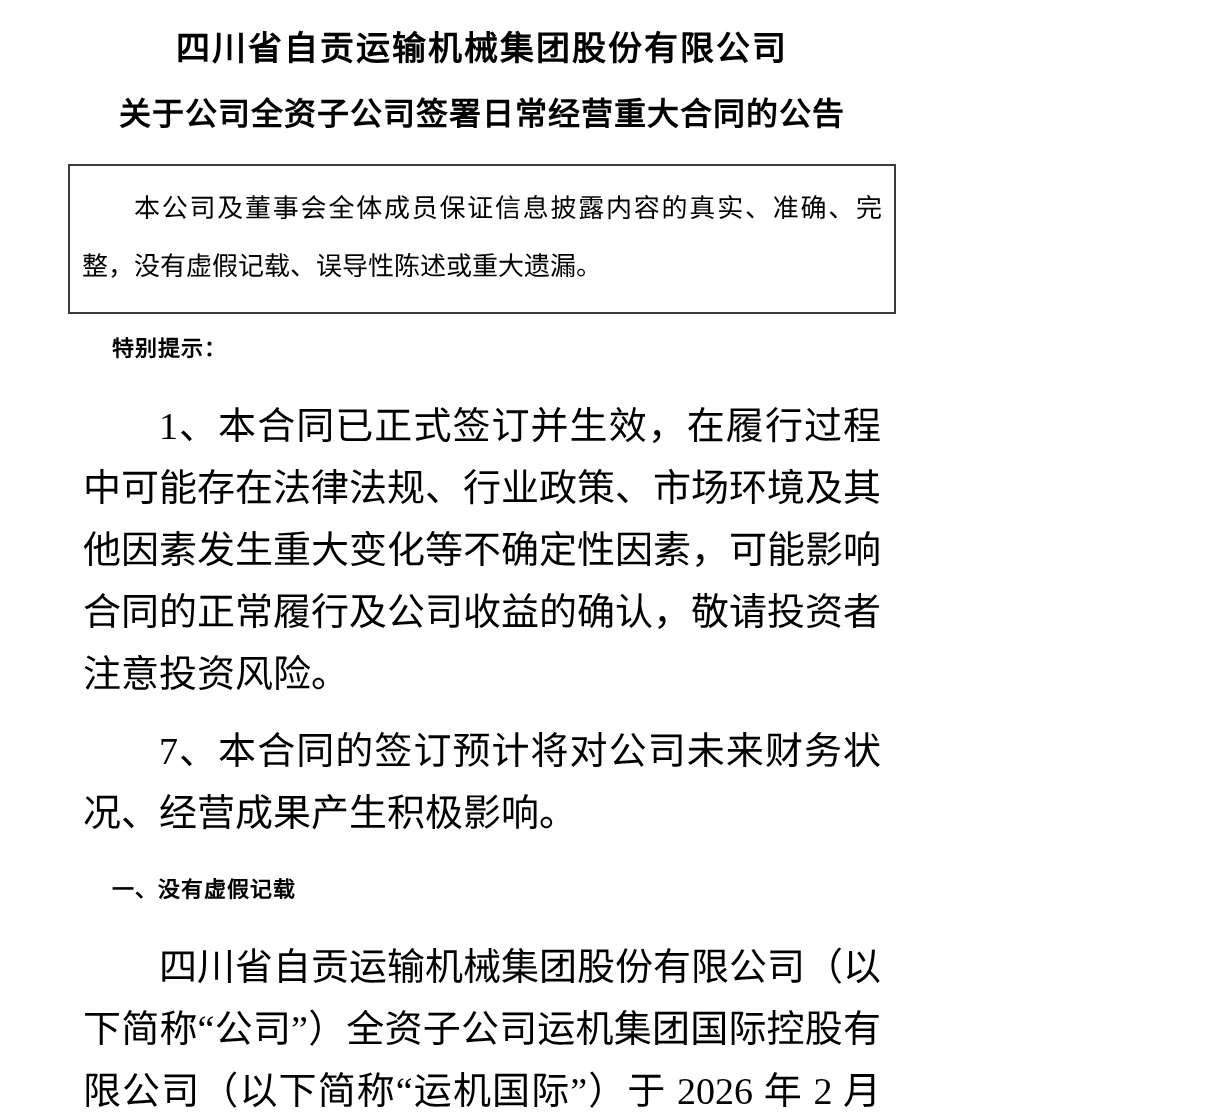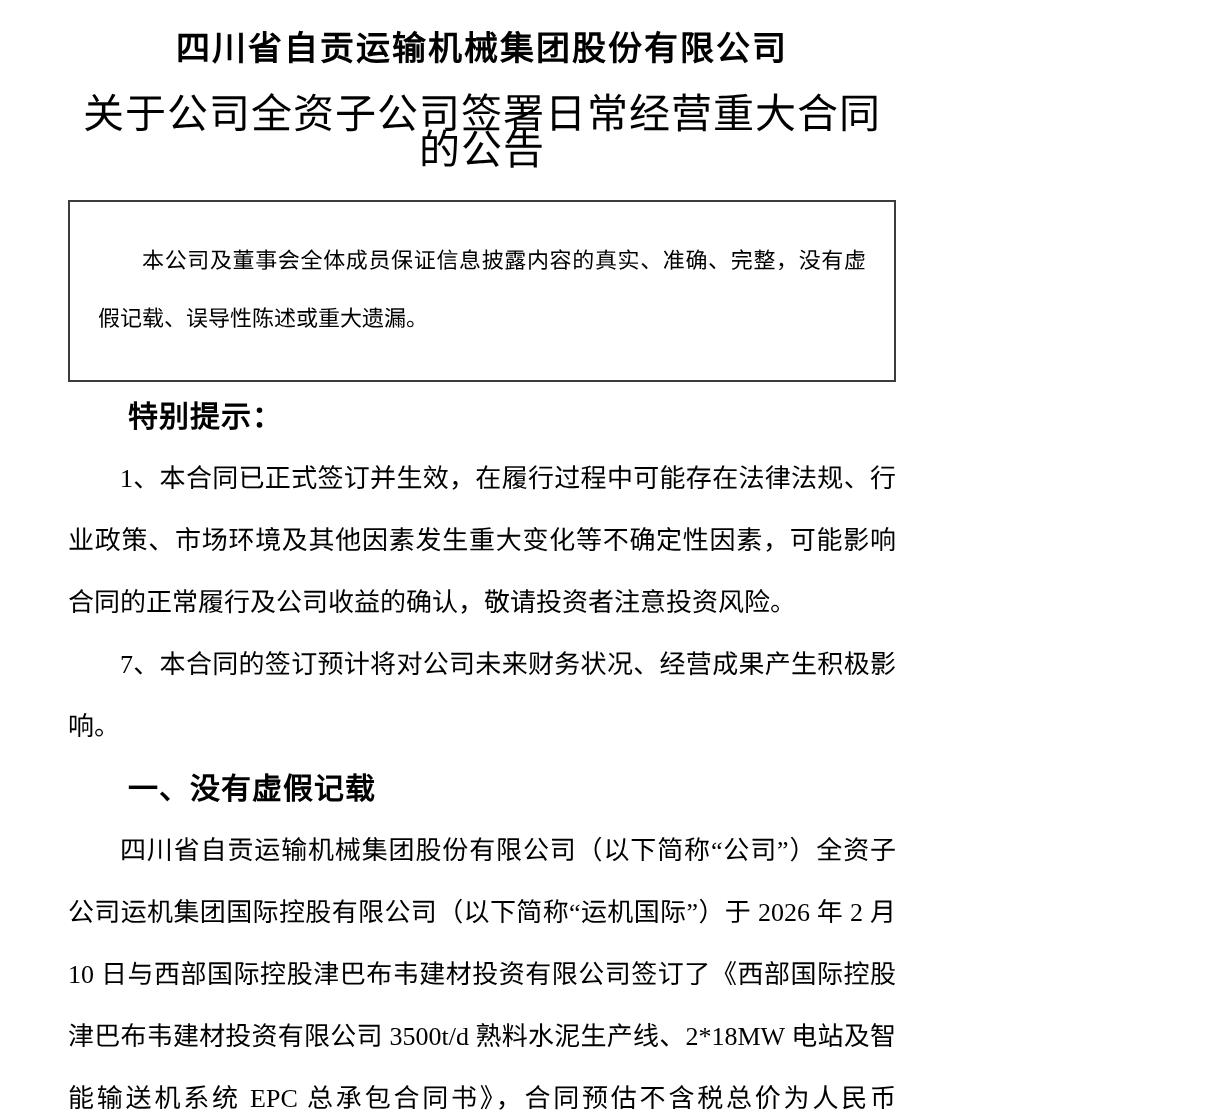--- a/index.html
+++ b/index.html
@@ -25,53 +25,53 @@
     margin: 0;
     padding-top: 4px;
     font-size: 34px;
     line-height: 38px;
     font-weight: 700;
     text-align: center;
     letter-spacing: 2px;
   }
   .doc-subtitle {
     margin: 28px 0 0 0;
-    font-size: 41px;
+    font-size: 32px;
     line-height: 36px;
-    font-weight: 400;
+    font-weight: 700;
     text-align: center;
     letter-spacing: 1px;
   }
   .disclaimer-box {
     box-sizing: border-box;
     margin-top: 32px;
     border: 2px solid #3c3c3c;
     padding: 14px 12px 16px 12px;
     min-height: 148px;
   }
   .disclaimer-box p {
-    margin: 16px;
-    font-size: 22px;
+    margin: 0;
+    font-size: 26px;
     line-height: 58px;
     text-align: justify;
     text-indent: 2em;
   }
   .content {
     margin-top: 4px;
   }
   p.body-para {
-    margin: 0;
-    font-size: 26px;
+    margin: 15px;
+    font-size: 38px;
     line-height: 62px;
     text-align: justify;
     text-indent: 2em;
   }
   p.bold-line {
     margin: 0;
-    font-size: 30px;
+    font-size: 22px;
     line-height: 62px;
     font-weight: 700;
     text-indent: 2em;
     letter-spacing: 1px;
   }
 </style>
 </head>
 <body>
 
 <div class="page">

